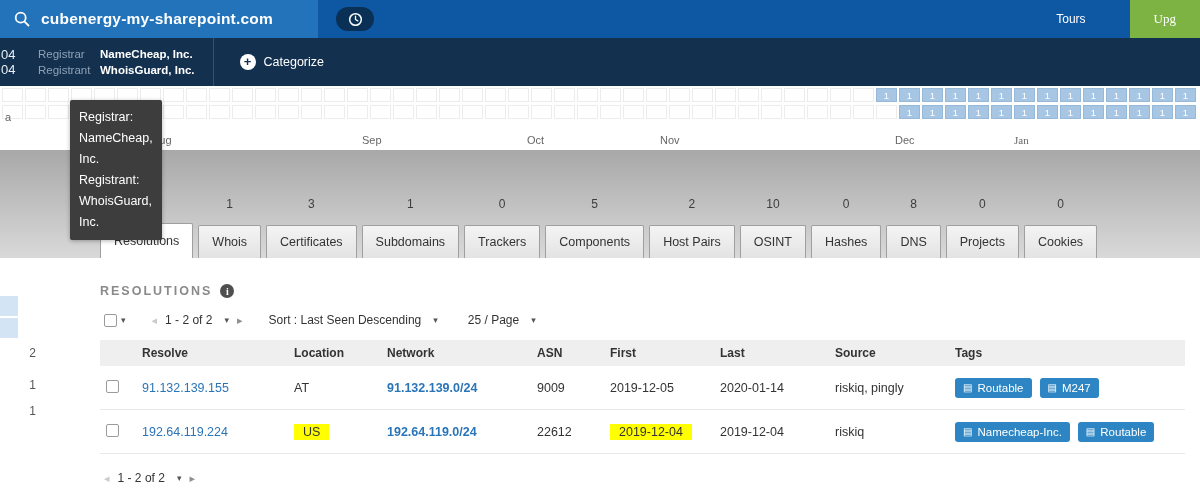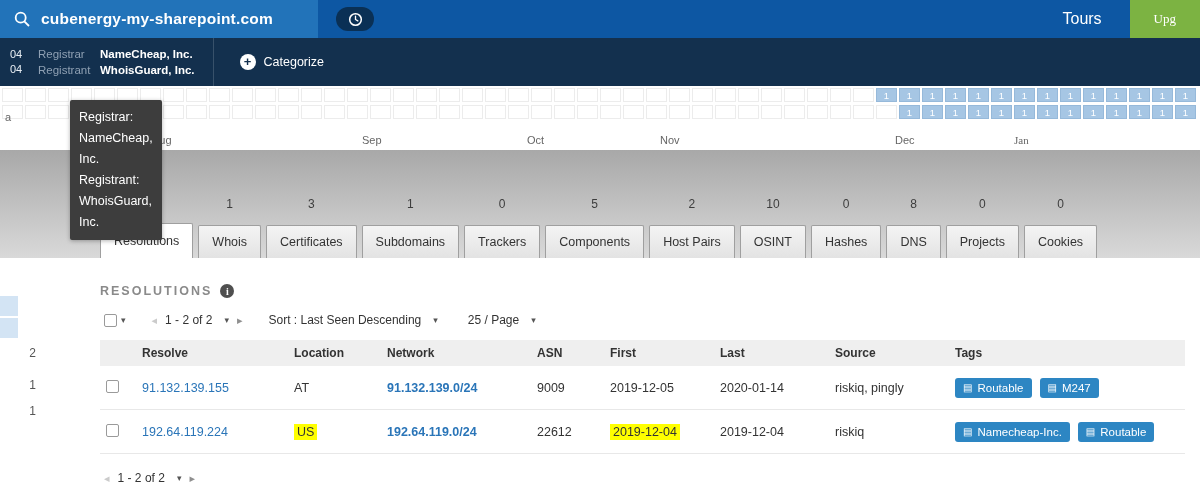--- a/index.html
+++ b/index.html
@@ -9,28 +9,28 @@
 
   
   .topbar{position:absolute;top:0;left:0;width:1200px;height:38px;background:#0d57a3;
           display:flex;align-items:center;z-index:30}
   .search-area{width:318px;height:38px;background:#2273b9;display:flex;align-items:center;
                gap:11px;padding:4px 14px;color:#fff;cursor:text}
   .search-text{font-size:15.5px;font-weight:700;letter-spacing:.2px;white-space:nowrap}
   .clock-pill{margin-left:18px;width:38px;height:24px;background:#0a3055;border-radius:12px;
               display:flex;align-items:center;justify-content:center;border:none;cursor:pointer}
   .topbar-spacer{flex:1}
-  .tours{color:#fff;font-size:16px;margin-right:28px;text-decoration:none}
+  .tours{color:#fff;font-size:12px;margin-right:44px;text-decoration:none}
   .upgrade-btn{height:38px;background:#7cb342;color:#fff;border:none;font-size:13px;
                padding:0 24px;font-family:Liberation Serif, serif;white-space:nowrap}
 
   
   .infobar{position:absolute;top:38px;left:0;width:1200px;height:48px;background:#13304e;
            color:#fff;display:flex;align-items:center;z-index:25}
-  .cut-col{width:26px;font-size:11px;line-height:15px;color:#e8eef4;padding-left:10px}
+  .cut-col{width:26px;font-size:13px;line-height:15px;color:#e8eef4;padding-left:1px}
   .fields{margin-left:12px;font-size:11.5px;line-height:16px}
   .field-row{display:flex}
   .field-label{width:62px;color:#8fa0b3}
   .field-value{font-weight:700;color:#fff;white-space:nowrap}
   .bar-divider{width:1px;height:48px;background:rgba(255,255,255,.16);margin-left:18px}
   .categorize-btn{display:flex;align-items:center;gap:8px;background:none;border:none;
                   color:#fff;font-size:12.5px;padding:0 26px;height:48px;font-family:inherit;cursor:pointer}
   .plus-circle{width:16px;height:16px;border-radius:50%;background:#fff;color:#13304e;
                font-size:13px;line-height:16px;text-align:center;font-weight:700;display:inline-block}
 
@@ -79,21 +79,21 @@
 
   .table{margin:13px 0 0 100px;width:1085px}
   .t-header,.t-row{display:grid;grid-template-columns:36px 152px 93px 150px 73px 110px 115px 120px auto;
                    align-items:center}
   .t-header{background:#efefef;font-weight:700;font-size:12px;color:#333;height:26px}
   .t-header > div{padding:0 6px}
   .t-row{height:44px;border-bottom:1px solid #e8e8e8;font-size:12.5px;color:#333}
   .t-row > div{padding:0 6px}
   .link{color:#2a75b8;text-decoration:none;cursor:pointer}
   .link.net{font-weight:700}
-  .hl{background:#ffff00;padding:1px 3px}
+  .hl{background:#ffff00;padding:1px 9px}
   .tag{display:inline-flex;align-items:center;gap:5px;background:#2d86c3;color:#fff;font-size:11.5px;
        padding:4px 8px;border-radius:3px;margin-right:8px;border:none;font-family:inherit;
        white-space:nowrap;cursor:pointer}
   .tag-icon{font-size:10px}
   .footer-pager{margin:17px 0 0 104px;font-size:12px;color:#333;display:flex;gap:8px;align-items:center}
 
   
   .left-sq{position:absolute;left:0;width:18px;height:20px;background:#d3e4f4;z-index:8}
   .left-num{position:absolute;left:20px;width:16px;text-align:right;font-size:12px;color:#555;z-index:8}
 </style>

